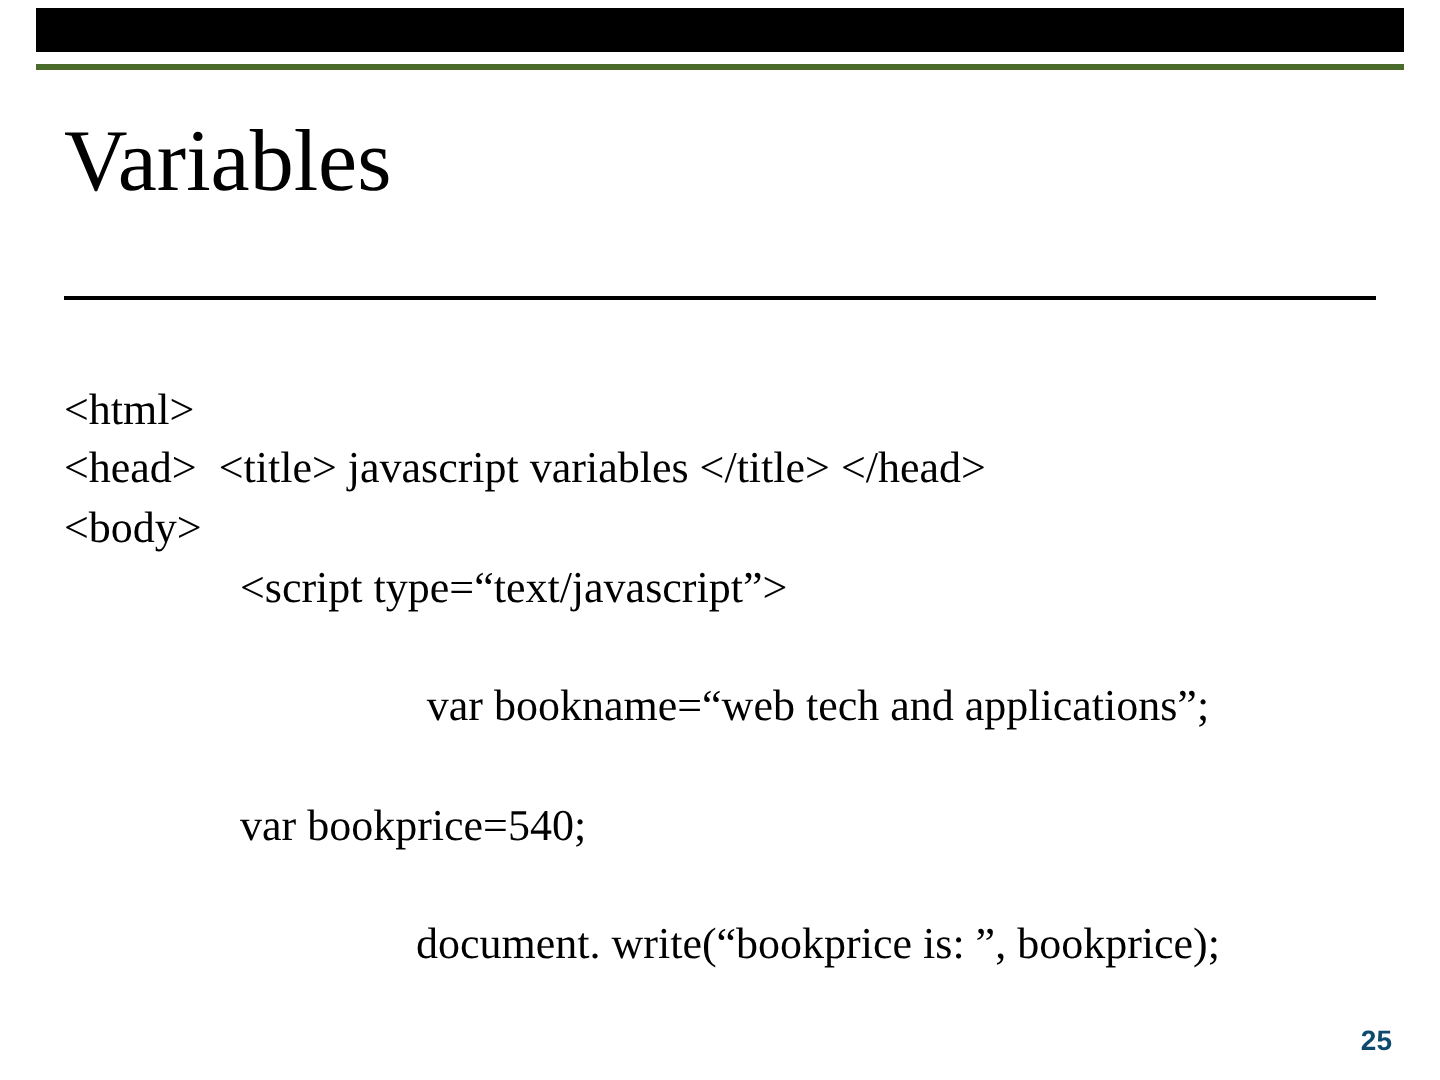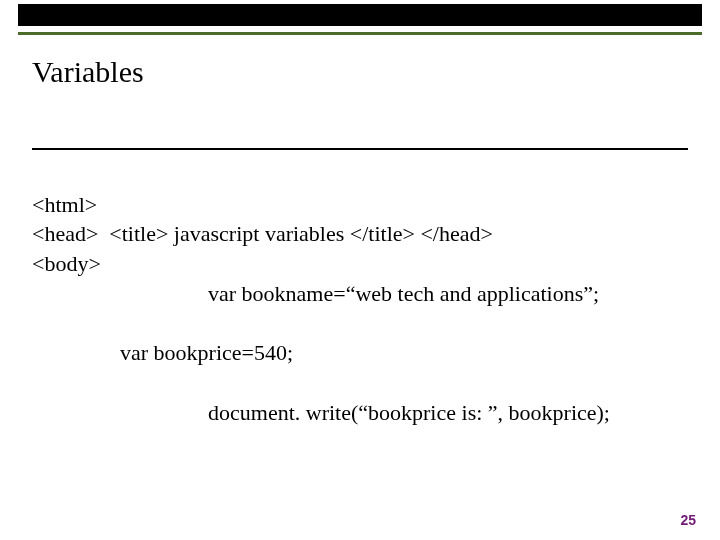--- a/index.html
+++ b/index.html
@@ -24,21 +24,21 @@
     left: 18px;
     right: 18px;
     top: 32px;
     height: 3px;
     background: #4b6b2a;
   }
   .title {
     position: absolute;
     left: 32px;
     top: 55px;
-    font-size: 30px;
+    font-size: 44px;
     font-weight: 400;
     color: #000;
     font-family: Liberation Serif, serif;
   }
   .divider {
     position: absolute;
     left: 32px;
     right: 32px;
     top: 148px;
     height: 2px;
@@ -53,39 +53,40 @@
     color: #000;
     white-space: pre;
   }
   .page-num {
     position: absolute;
     right: 24px;
     bottom: 12px;
     font-family: Arial, sans-serif;
     font-size: 14px;
     font-weight: 700;
-    color: #701a75;
+    color: #0c4a6e;
   }
   .indent1 { padding-left: 88px; display: block; }
-  .indent2 { padding-left: 176px; display: block; }
+  .indent2 { padding-left: 176px; display: block; text-align: center; }
 </style>
 </head>
 <body>
 
 <div class="top-band"></div>
 <div class="green-line"></div>
 
 <h1 class="title">Variables</h1>
 
 <div class="divider"></div>
 
 <div class="content">
 <span>&lt;html&gt;</span>
 <span>&lt;head&gt;  &lt;title&gt; javascript variables &lt;/title&gt; &lt;/head&gt;</span>
 <span>&lt;body&gt;</span>
+<span class="indent1">&lt;script type=“text/javascript”&gt;</span>
 <span class="indent2">var bookname=“web tech and applications”;</span>
 <span class="indent1">var bookprice=540;</span>
 <span class="indent2">document. write(“bookprice is: ”, bookprice);</span>
 
 
 
 </div>
 
 <div class="page-num">25</div>
 

